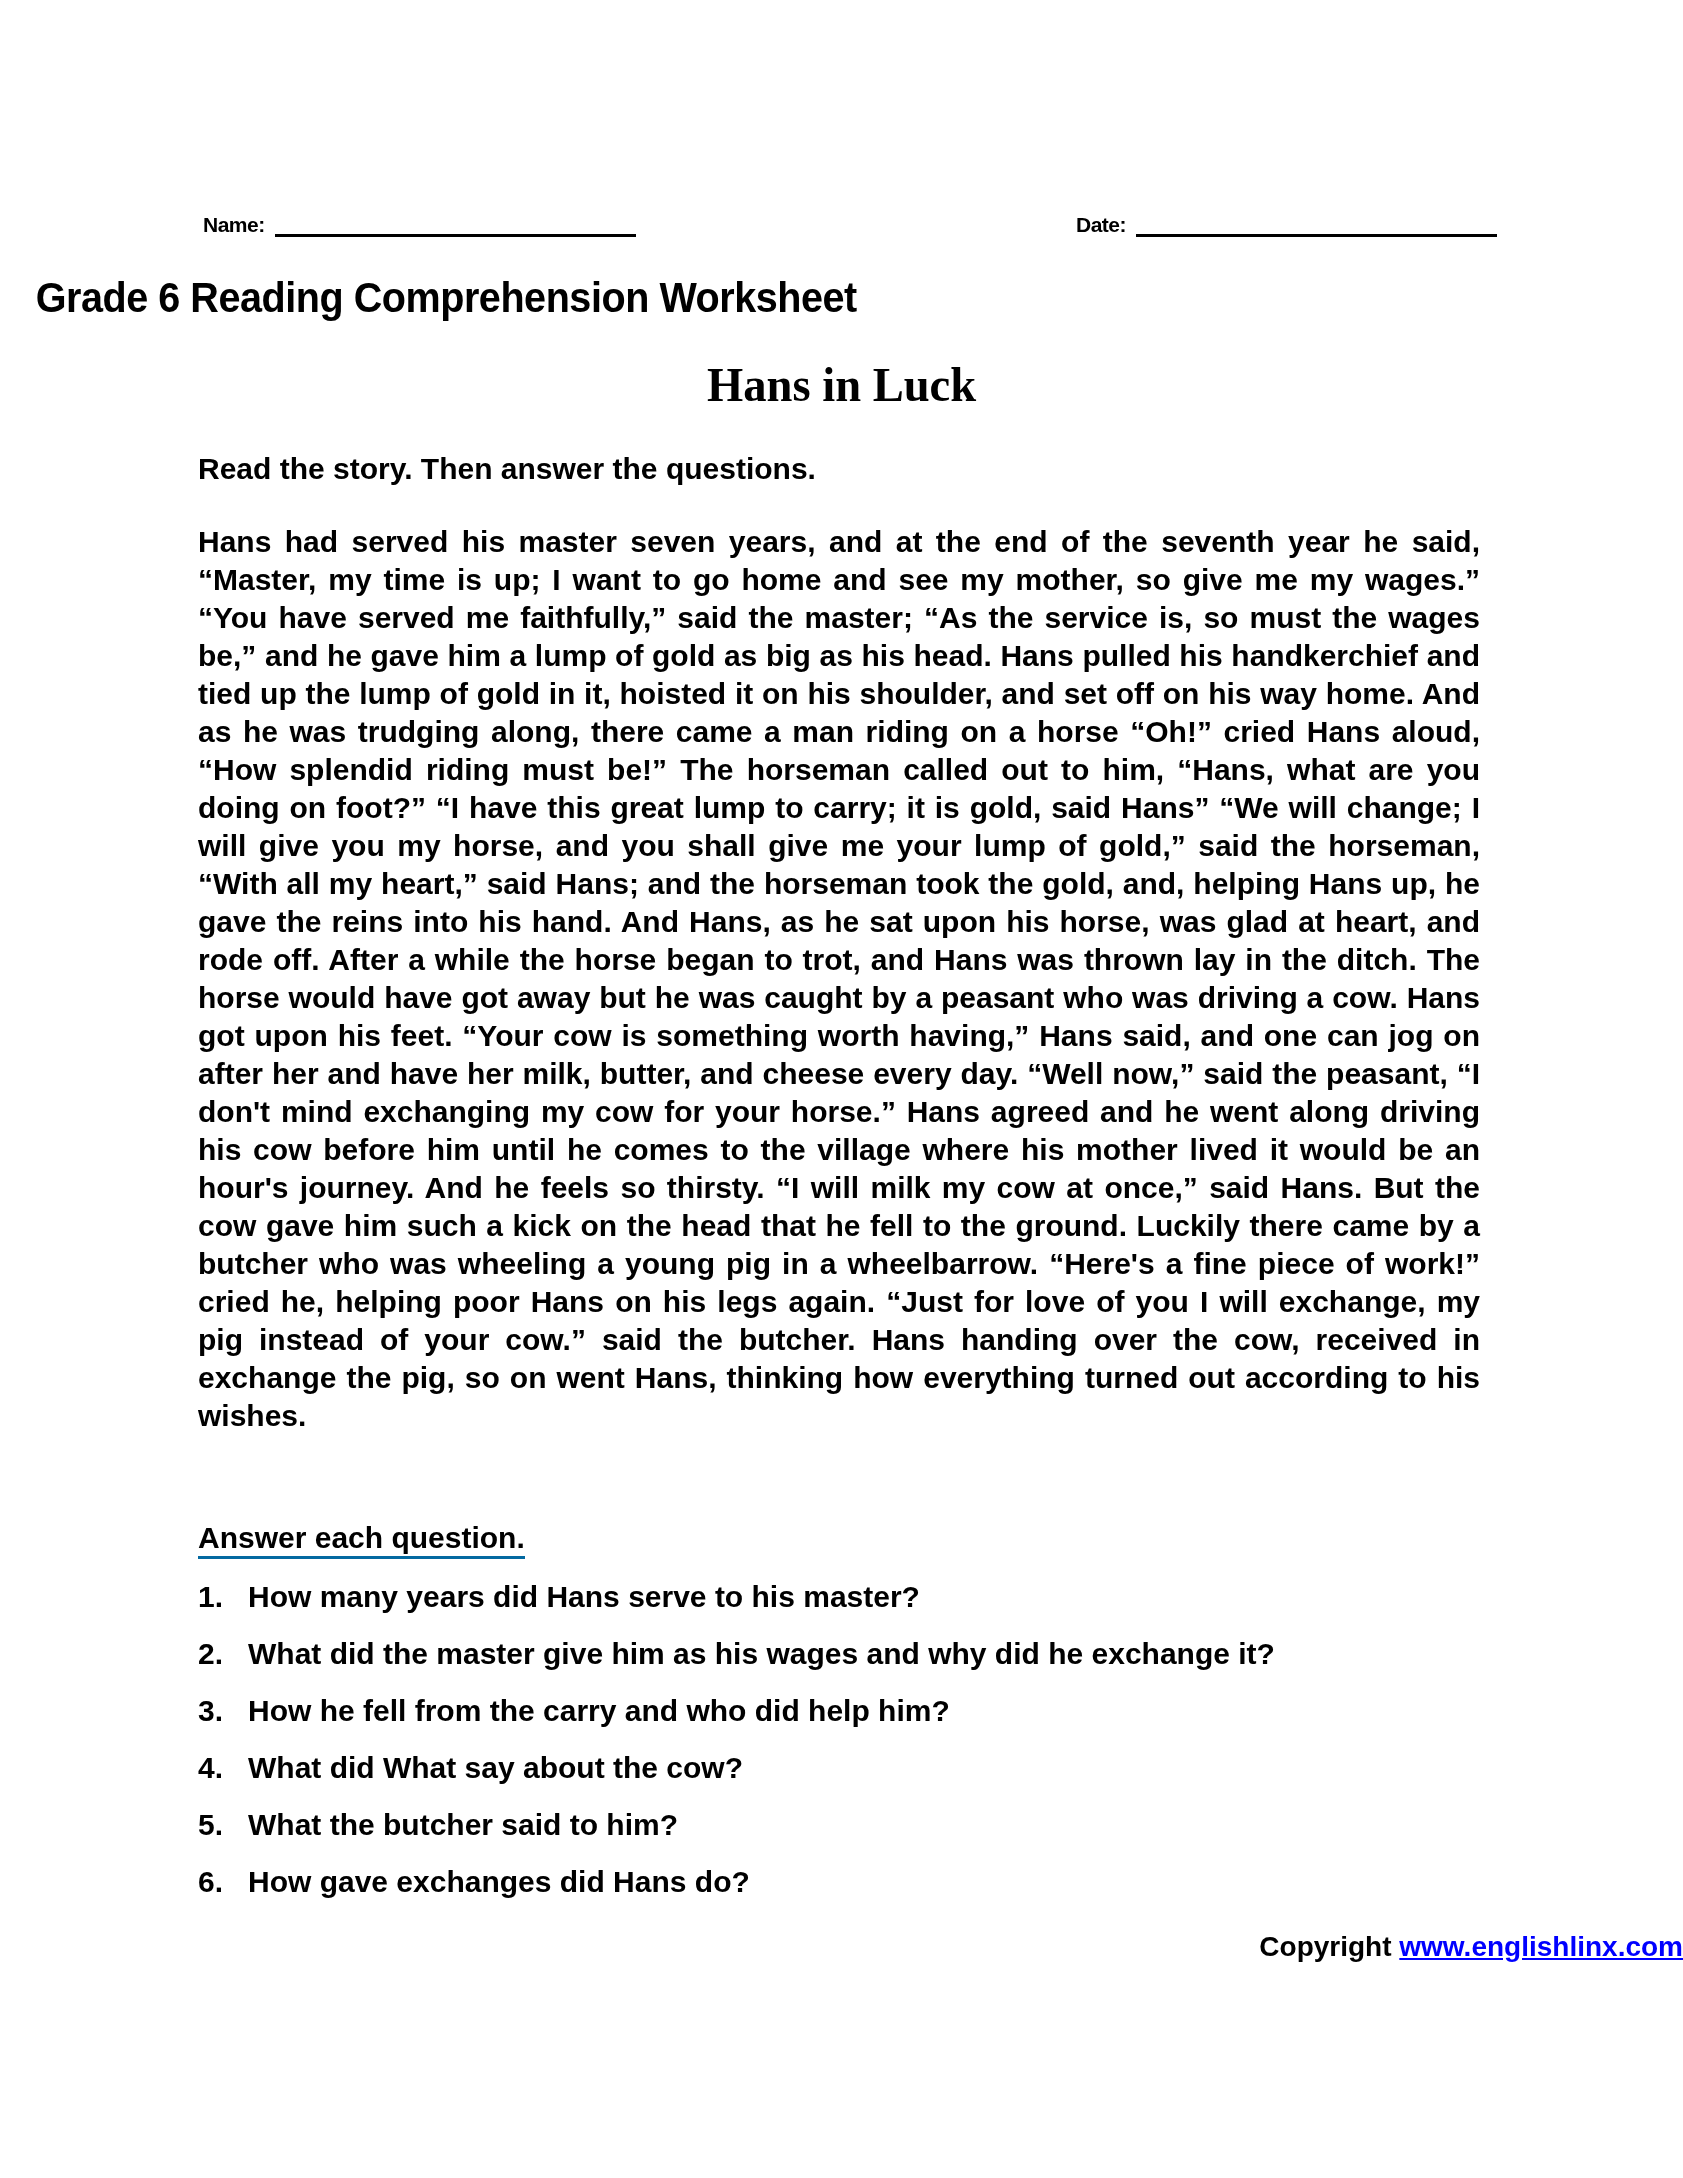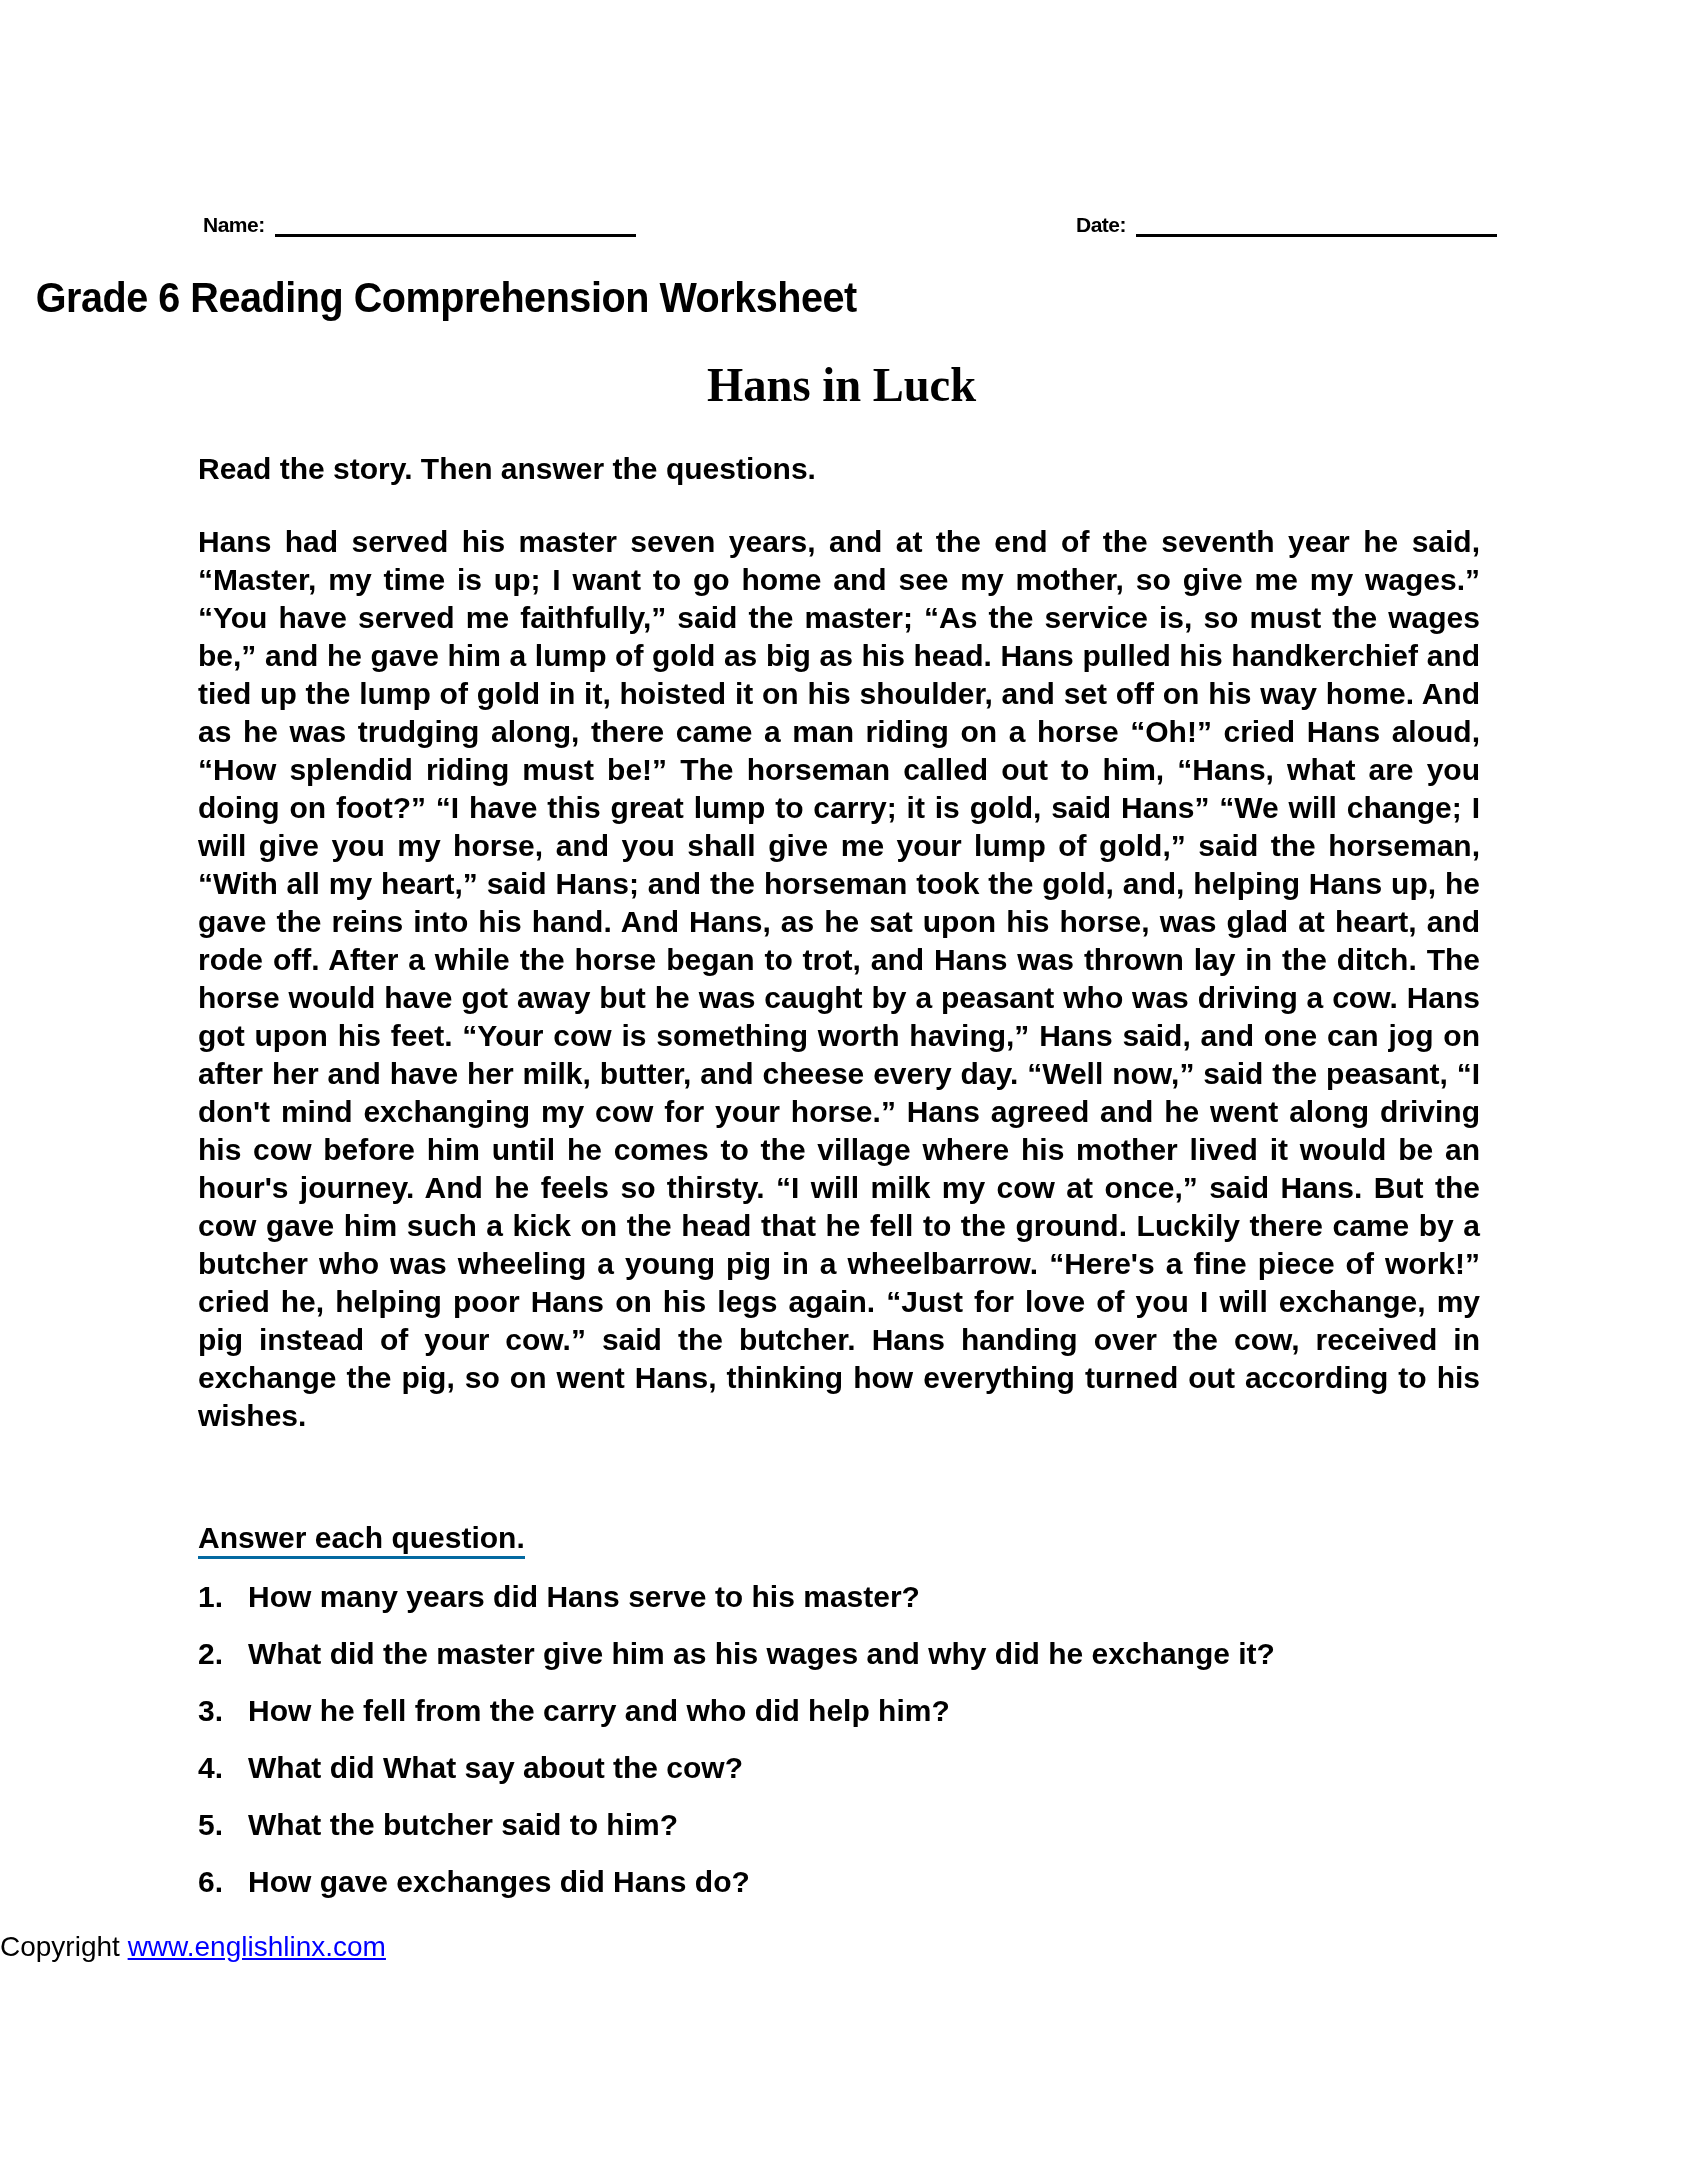--- a/index.html
+++ b/index.html
@@ -127,23 +127,23 @@
     flex: 0 0 50px;
     width: 50px;
   }
 
   
   .footer {
     position: absolute;
     top: 1931px;
     left: 0;
     width: 100%;
-    text-align: left;
+    text-align: right;
     font-size: 28px;
-    font-weight: 400;
+    font-weight: 700;
   }
   .footer .copyright-label {
     color: #000000;
   }
   .footer a.link {
     color: #0000FF;
     text-decoration: underline;
     cursor: pointer;
   }
 </style>

